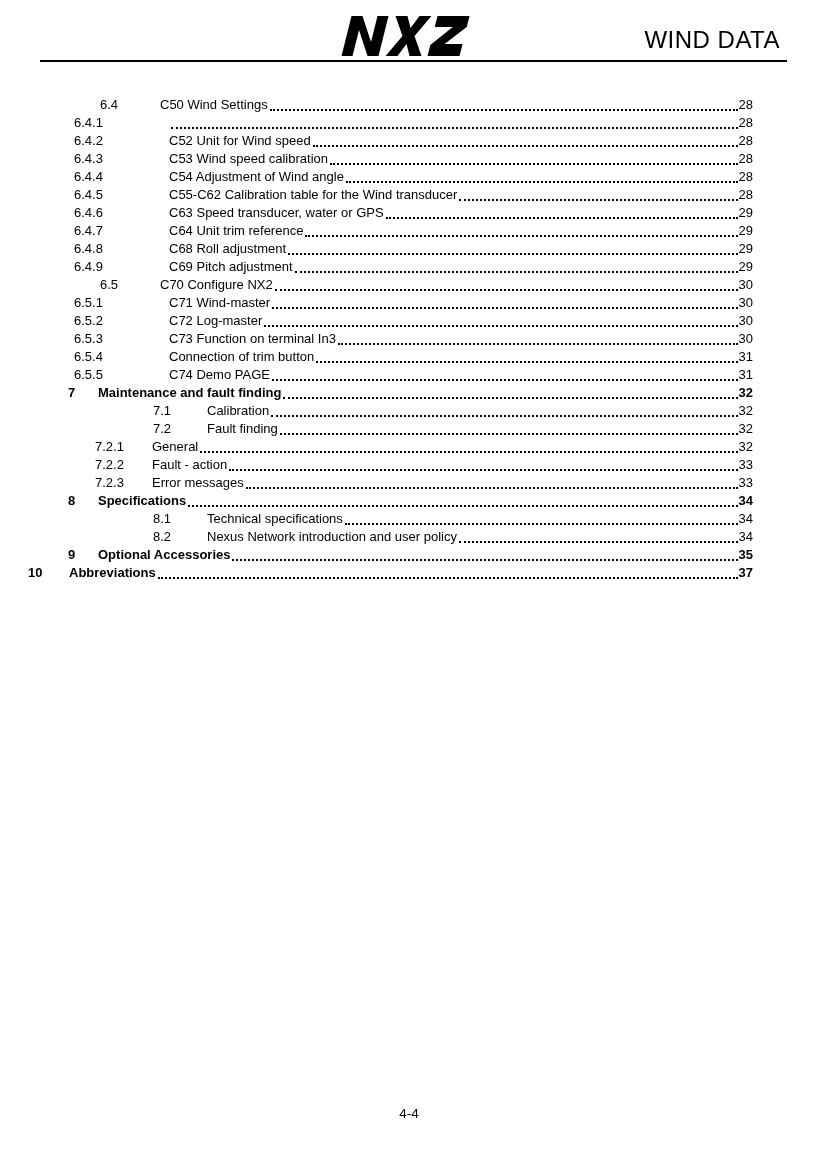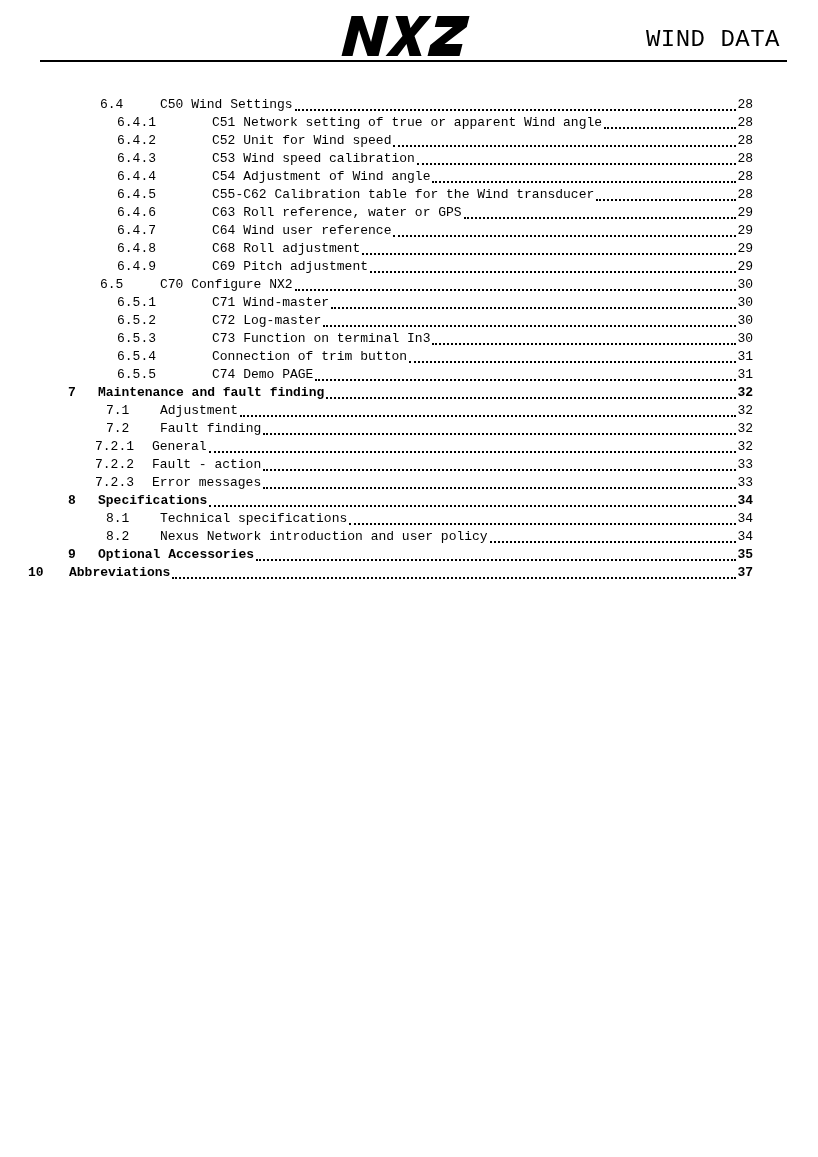--- a/index.html
+++ b/index.html
@@ -2,21 +2,21 @@
 <html><head>
 <meta charset="utf-8">
 <style>
   html, body { margin: 0; padding: 0; background: #ffffff; }
   .page {
     position: relative;
     width: 818px;
     height: 1157px;
     background: #ffffff;
     color: #000000;
-    font-family: Liberation Mono, monospace;
+    font-family: Liberation Sans, sans-serif;
     overflow: hidden;
   }
 
   
   .logo {
     position: absolute;
     top: 14px;
     left: 50%;
     transform: translateX(-50%);
     width: 150px;
@@ -58,22 +58,22 @@
     flex: 1 1 auto;
     min-width: 6px;
     border-bottom: 2px dotted #000000;
     margin: 0 1px 3px 2px;
   }
   .toc-row .p { flex: none; white-space: nowrap; }
 
   .l1  { padding-left: 68px;  font-weight: bold; }  .l1 .n  { width: 30px; }
   .l1w { padding-left: 28px;  font-weight: bold; }  .l1w .n { width: 41px; }
   .l2  { padding-left: 100px; }                     .l2 .n  { width: 60px; }
-  .l3  { padding-left: 117px; justify-content: flex-end; }                     .l3 .n  { width: 95px; }
-  .l2b { padding-left: 106px;  }                     .l2b .n { width: 54px; }
+  .l3  { padding-left: 74px; justify-content: flex-end; }                     .l3 .n  { width: 95px; }
+  .l2b { padding-left: 106px; margin-left: 47px;  }                     .l2b .n { width: 54px; }
   .l3b { padding-left: 95px;  }                     .l3b .n { width: 57px; }
   .warranty {
     padding-left: 63px;
     font-weight: bold;
     font-size: 15.5px;
     line-height: 21px;
     margin-top: 3px;
   }
   .warranty .n { width: 0; }
   .warranty .d { border-bottom-width: 2.4px; margin-bottom: 3px; }
@@ -110,21 +110,20 @@
 
   <div class="toc">
       <div class="toc-row l2">
       <span class="n">6.4</span>
       <span class="t">C50 Wind Settings</span>
       <span class="d"></span>
       <span class="p">28</span>
     </div>
       <div class="toc-row l3">
       <span class="n">6.4.1</span>
-      <span class="t">C51 Network setting of true or apparent Wind angle</span>
       <span class="d"></span>
       <span class="p">28</span>
     </div>
       <div class="toc-row l3">
       <span class="n">6.4.2</span>
       <span class="t">C52 Unit for Wind speed</span>
       <span class="d"></span>
       <span class="p">28</span>
     </div>
       <div class="toc-row l3">
@@ -140,27 +139,27 @@
       <span class="p">28</span>
     </div>
       <div class="toc-row l3">
       <span class="n">6.4.5</span>
       <span class="t">C55-C62 Calibration table for the Wind transducer</span>
       <span class="d"></span>
       <span class="p">28</span>
     </div>
       <div class="toc-row l3">
       <span class="n">6.4.6</span>
-      <span class="t">C63 Roll reference, water or GPS</span>
+      <span class="t">C63 Speed transducer, water or GPS</span>
       <span class="d"></span>
       <span class="p">29</span>
     </div>
       <div class="toc-row l3">
       <span class="n">6.4.7</span>
-      <span class="t">C64 Wind user reference</span>
+      <span class="t">C64 Unit trim reference</span>
       <span class="d"></span>
       <span class="p">29</span>
     </div>
       <div class="toc-row l3">
       <span class="n">6.4.8</span>
       <span class="t">C68 Roll adjustment</span>
       <span class="d"></span>
       <span class="p">29</span>
     </div>
       <div class="toc-row l3">
@@ -206,21 +205,21 @@
       <span class="p">31</span>
     </div>
       <div class="toc-row l1">
       <span class="n">7</span>
       <span class="t">Maintenance and fault finding</span>
       <span class="d"></span>
       <span class="p">32</span>
     </div>
       <div class="toc-row l2b">
       <span class="n">7.1</span>
-      <span class="t">Adjustment</span>
+      <span class="t">Calibration</span>
       <span class="d"></span>
       <span class="p">32</span>
     </div>
       <div class="toc-row l2b">
       <span class="n">7.2</span>
       <span class="t">Fault finding</span>
       <span class="d"></span>
       <span class="p">32</span>
     </div>
       <div class="toc-row l3b">
@@ -266,14 +265,15 @@
       <span class="p">35</span>
     </div>
       <div class="toc-row l1w">
       <span class="n">10</span>
       <span class="t">Abbreviations</span>
       <span class="d"></span>
       <span class="p">37</span>
     </div>
     </div>
 
+  <div class="footer">4-4</div>
 
 </div>
 
 </body></html>

